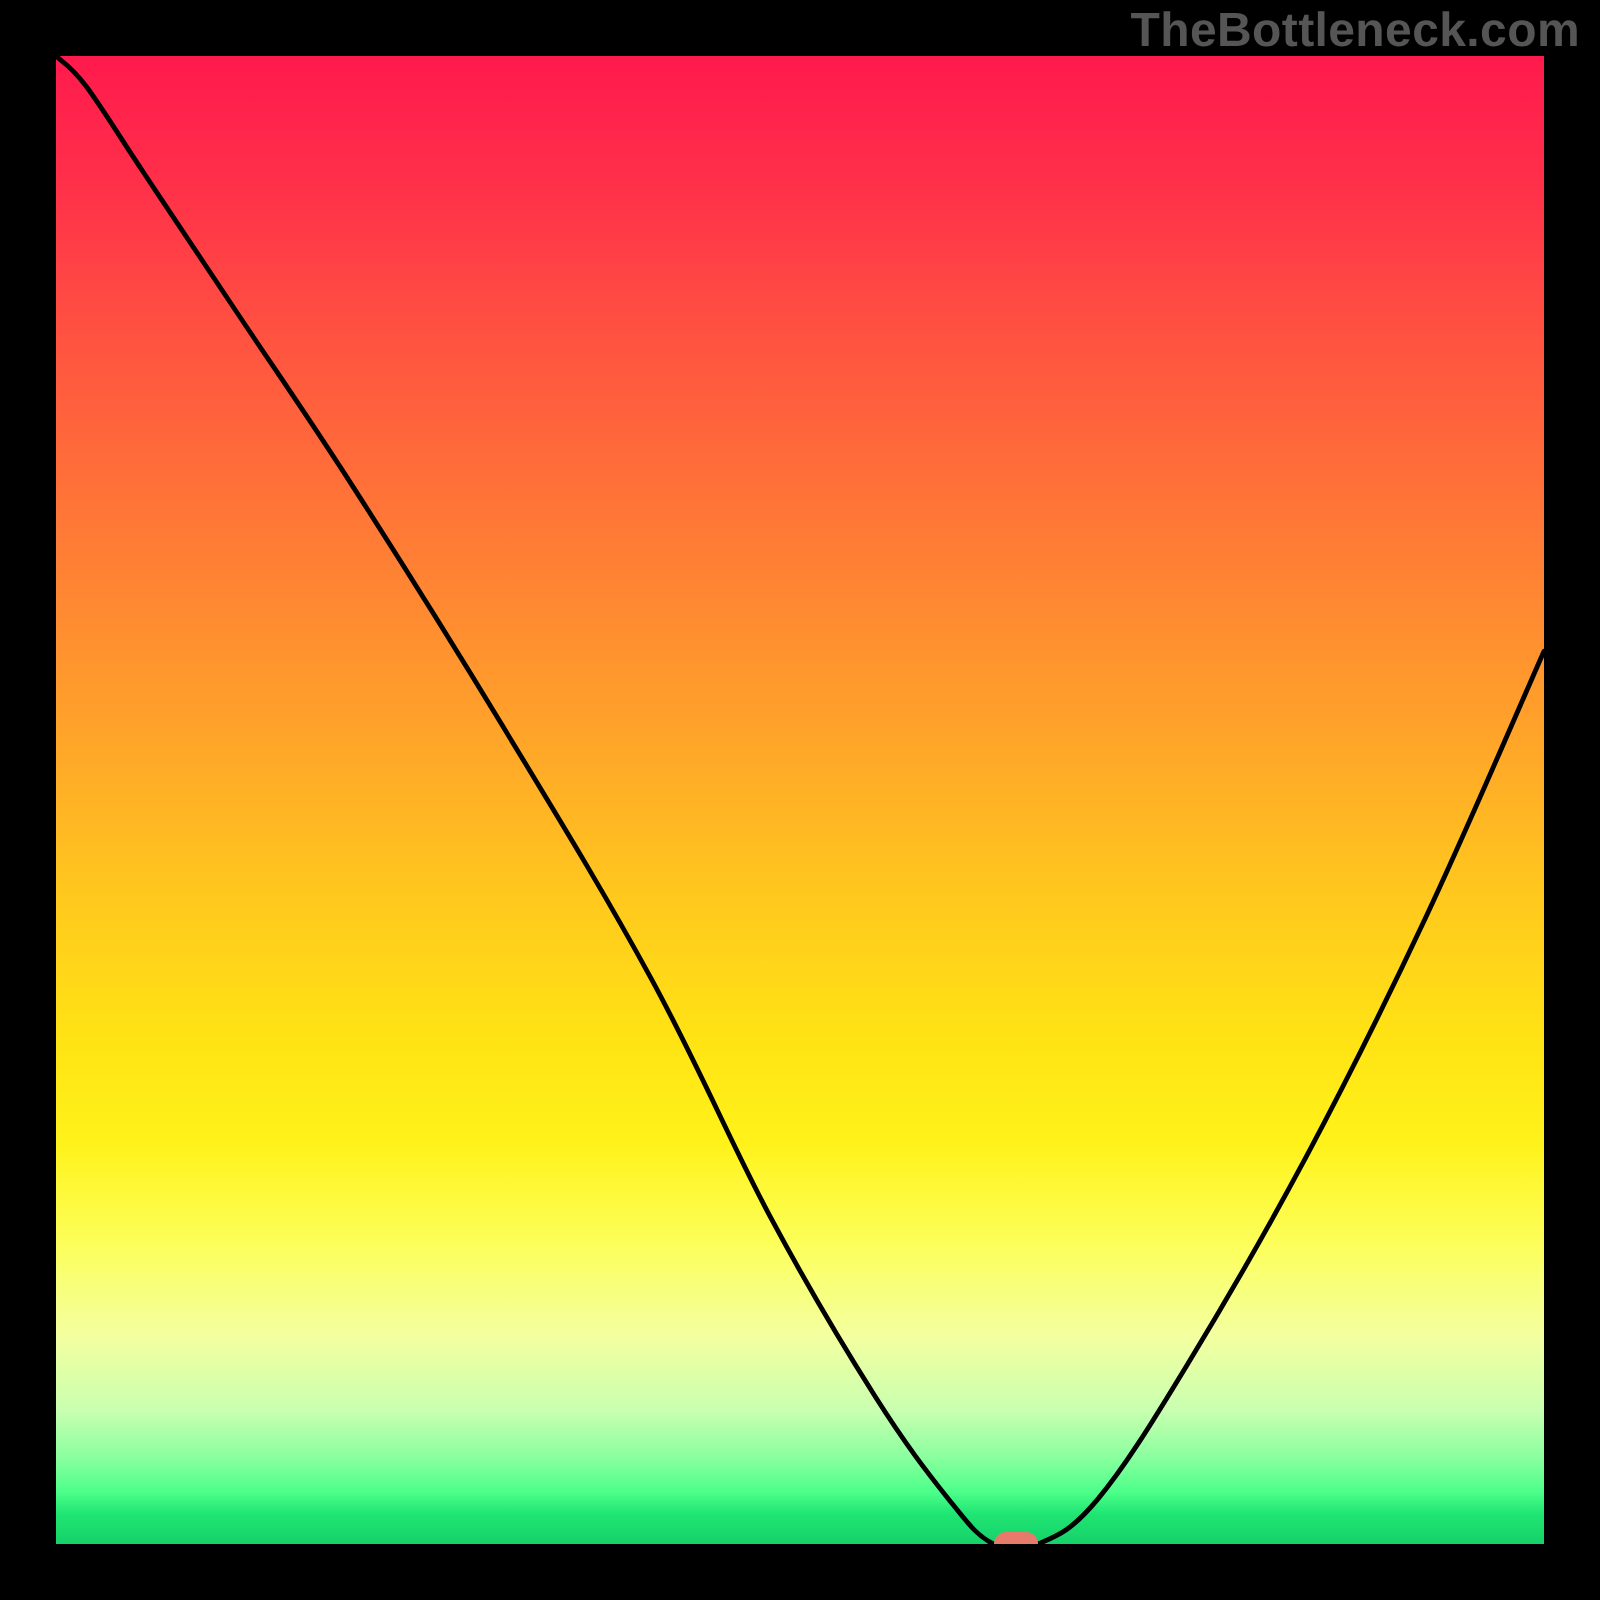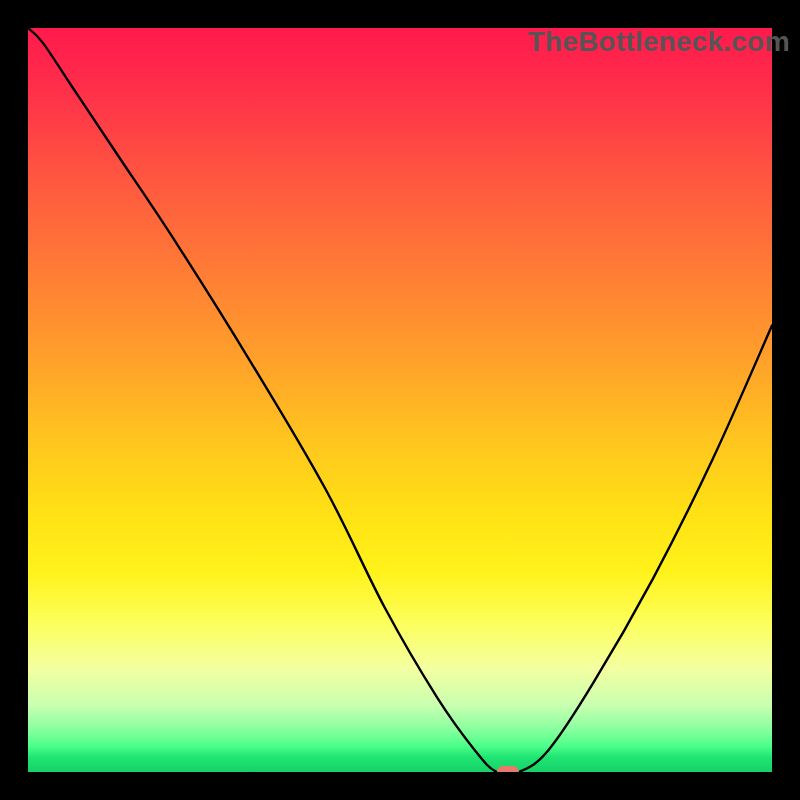--- a/index.html
+++ b/index.html
@@ -15,26 +15,25 @@
     position: relative;
     width: 800px;
     height: 800px;
     background: #000;
   }
   .watermark {
     position: absolute;
     top: 2px;
     right: 10px;
     color: #555;
-    font-size: 28px;
+    font-size: 24px;
     font-weight: 600;
     letter-spacing: 0.2px;
     z-index: 5;
     user-select: none;
-    margin-top: 24px;
   }
   .plot-area {
     position: absolute;
     left: 28px;
     top: 28px;
     width: 744px;
     height: 744px;
     overflow: hidden;
   }
   .gradient-bg {

